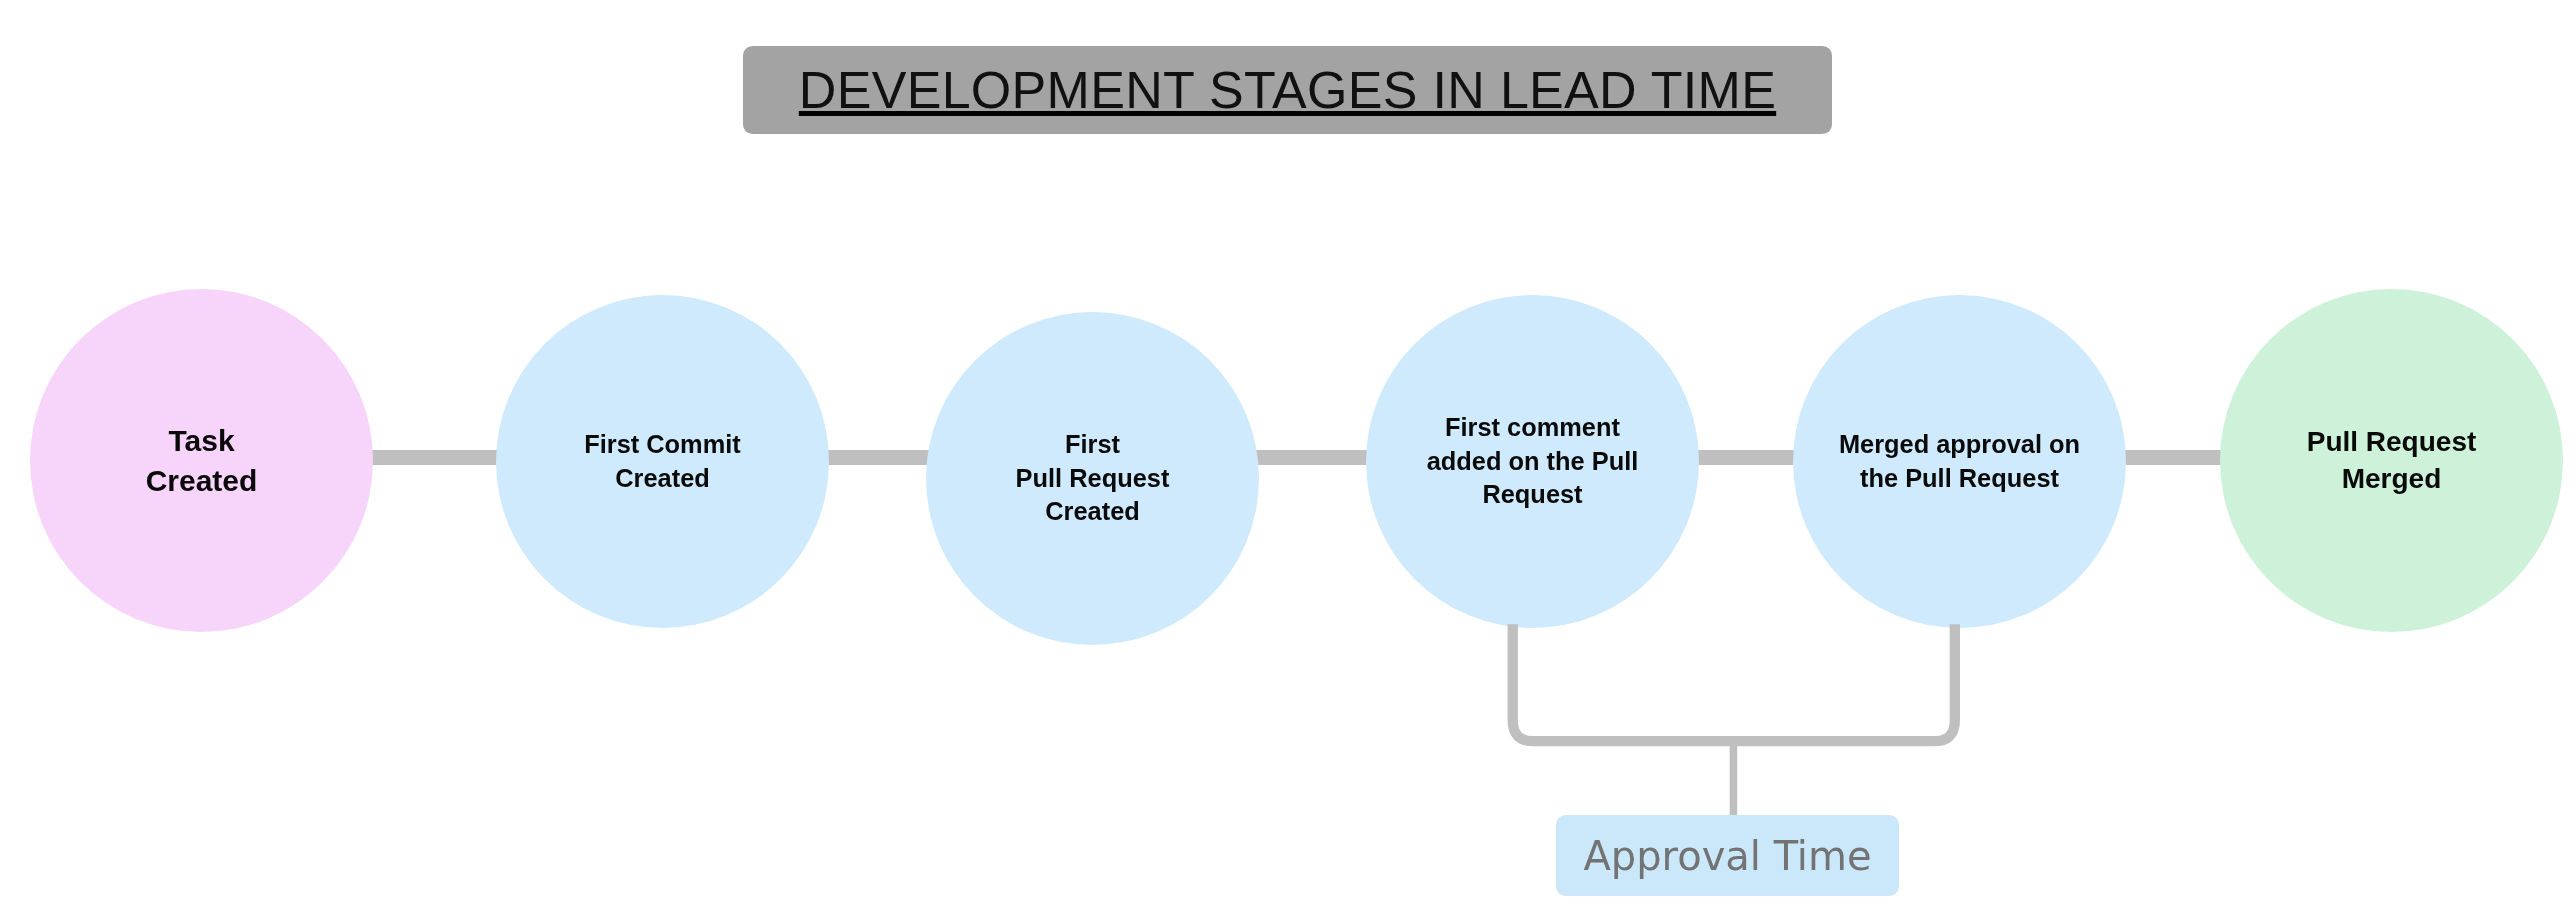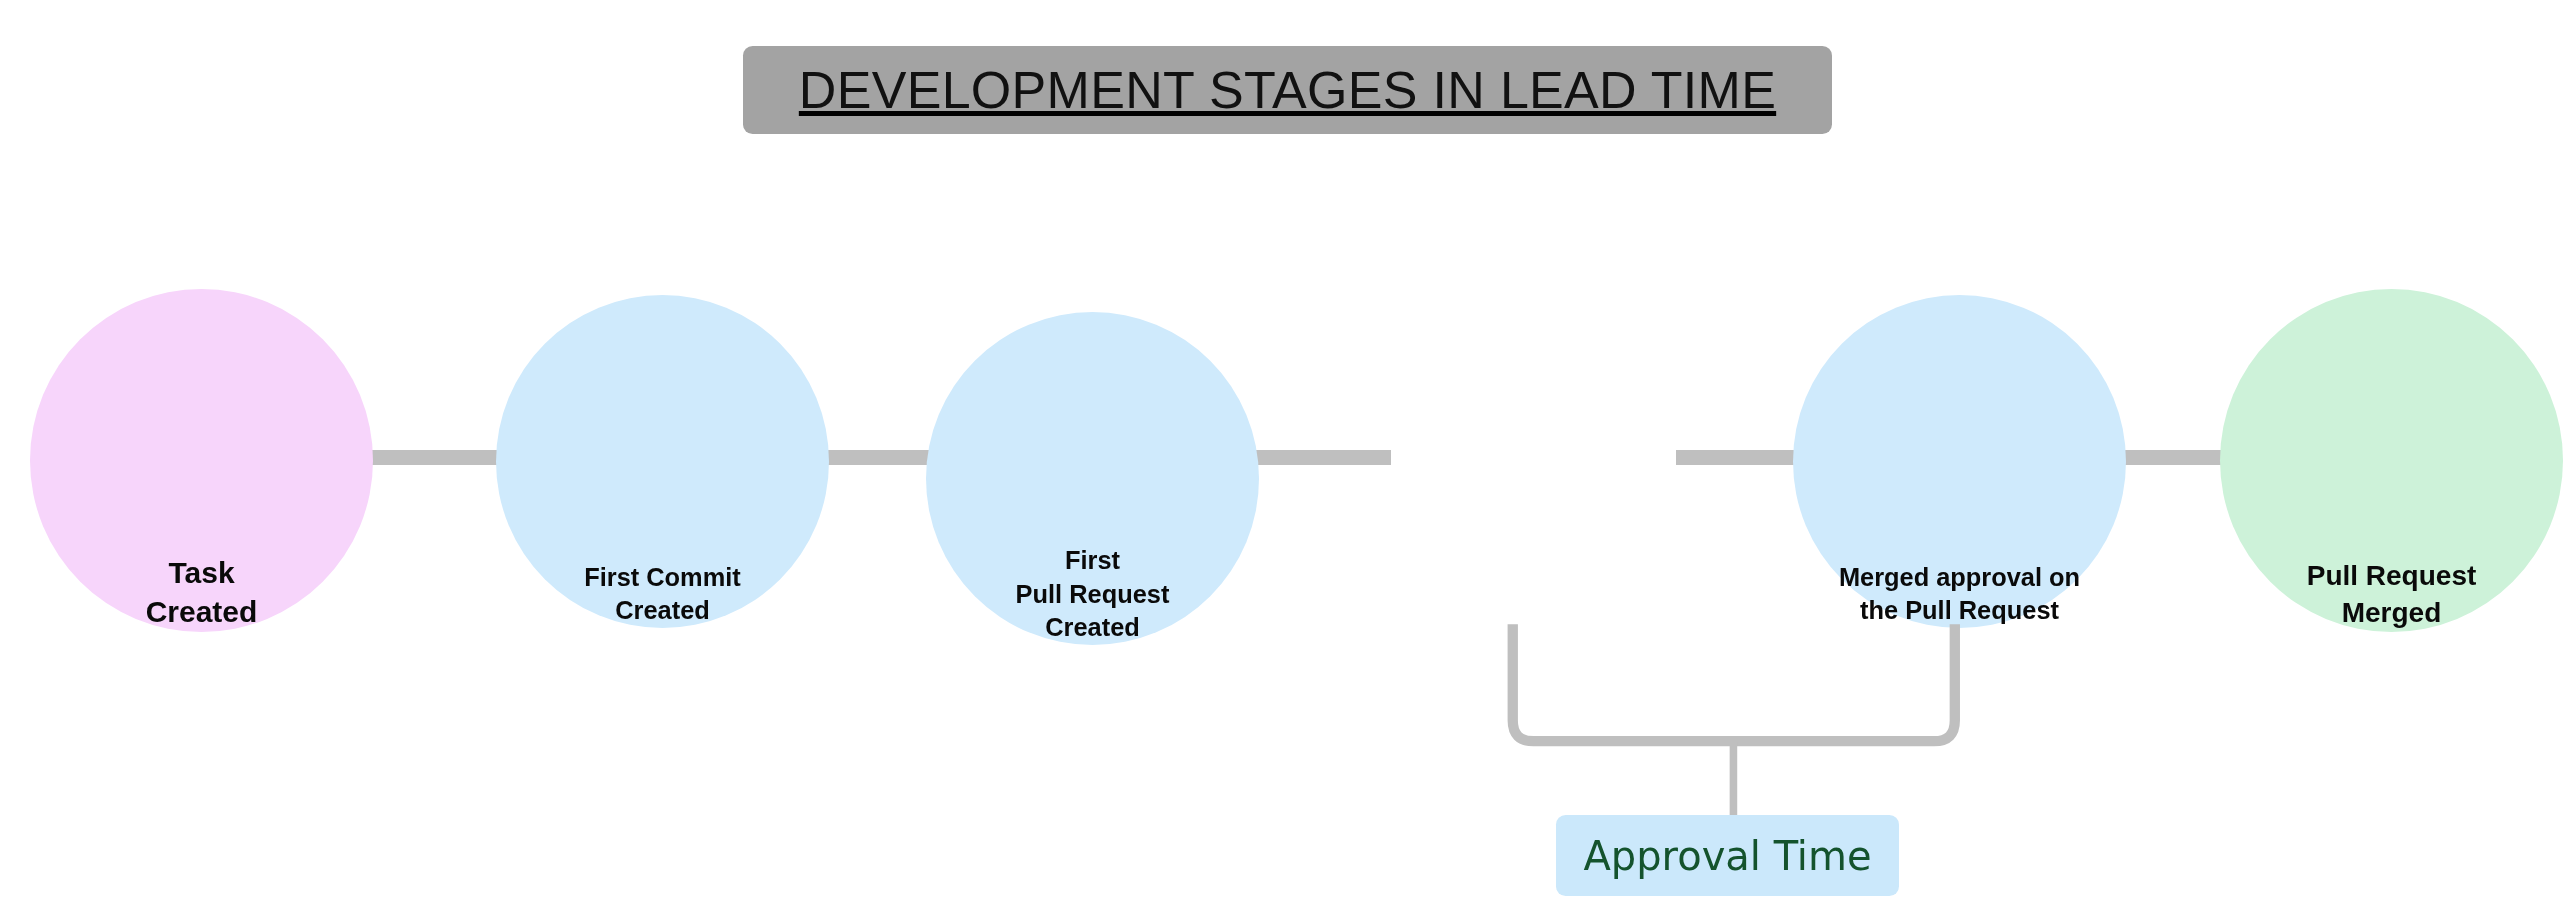--- a/index.html
+++ b/index.html
@@ -53,21 +53,21 @@
     height: 15px;
     background: #bfbfbf;
     top: 450px;
   }
 
   
   .stage {
     position: absolute;
     border-radius: 50%;
     display: flex;
-    align-items: flex-end;
+    align-items: center;
     justify-content: center;
     text-align: center;
     box-sizing: border-box;
   }
   .stage-label {
     font-family: "Liberation Sans", sans-serif;
     font-weight: bold;
     color: #0a0a0a;
     line-height: 1.32;
     white-space: pre-line;
@@ -118,21 +118,21 @@
     border-radius: 9.6px;
     display: flex;
     align-items: center;
     justify-content: center;
     box-sizing: border-box;
   }
   .callout-text {
     font-family: "DejaVu Sans", sans-serif;
     font-size: 40px;
     font-weight: 400;
-    color: #14532d;
+    color: #737373;
     white-space: nowrap;
     line-height: 1;
   }
 </style>
 </head>
 <body>
 
 <div id="canvas">
 
   <div class="title-banner">
@@ -154,20 +154,25 @@
     <span class="stage-label">First Commit
 Created</span>
   </div>
 
   <div class="stage blue" id="stage-2">
     <span class="stage-label">First
 Pull Request
 Created</span>
   </div>
 
+  <div class="stage blue" id="stage-3">
+    <span class="stage-label">First comment
+added on the Pull
+Request</span>
+  </div>
 
   <div class="stage blue" id="stage-4">
     <span class="stage-label">Merged approval on
 the Pull Request</span>
   </div>
 
   <div class="stage green" id="stage-5">
     <span class="stage-label">Pull Request
 Merged</span>
   </div>

